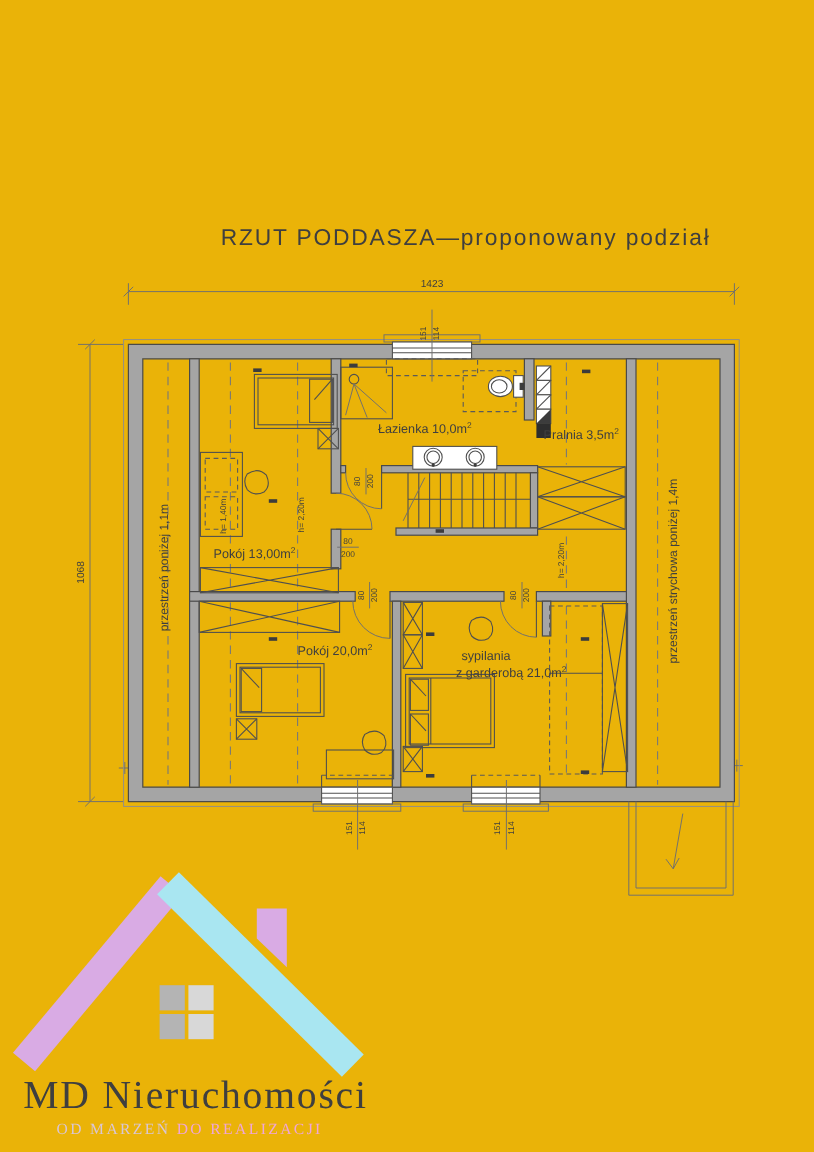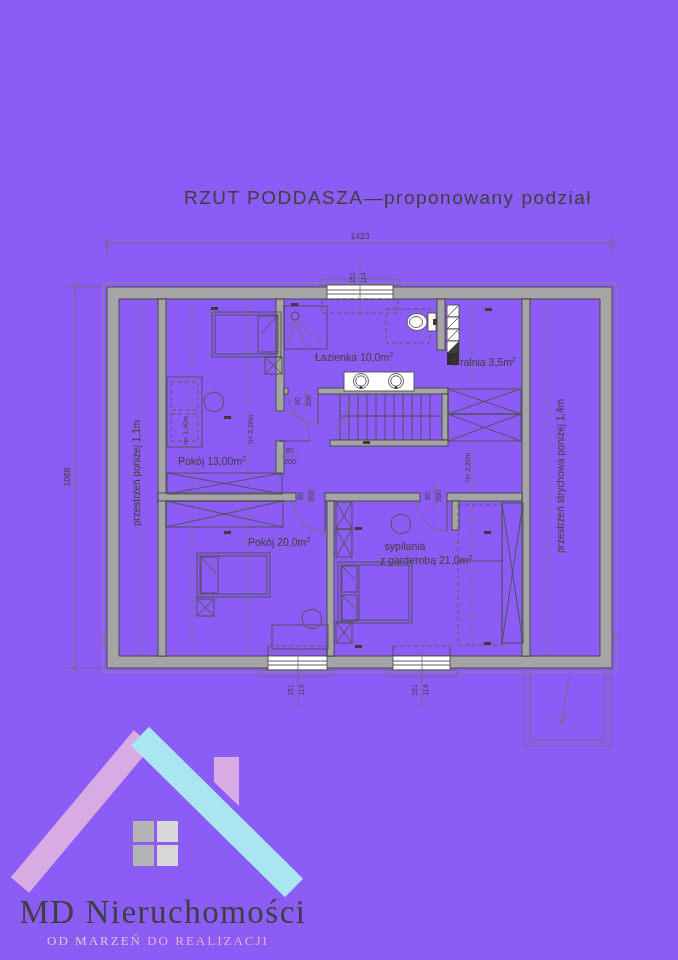--- a/index.html
+++ b/index.html
@@ -1,16 +1,16 @@
 <!DOCTYPE html>
 <html><head>
 <meta charset="utf-8">
 <style>
   html,body{margin:0;padding:0;background:#ffffff;}
-  #canvas{position:relative;width:678px;height:960px;background:#8b5cf6;overflow:hidden;
+  #canvas{position:relative;width:678px;height:960px;background:#eab308;overflow:hidden;
           font-family:"Liberation Sans",sans-serif;}
   svg{position:absolute;left:0;top:0;}
   text{fill:#3f3f3f;}
   .thin{stroke:#6f6f6f;stroke-width:0.8;fill:none;}
   .fix{stroke:#4f4f4f;stroke-width:0.9;fill:none;}
   .fixw{stroke:#4f4f4f;stroke-width:0.9;fill:#ffffff;}
   .dash{stroke:#787878;stroke-width:0.9;fill:none;stroke-dasharray:7 5;}
   .dash2{stroke:#5a5a5a;stroke-width:0.9;fill:none;stroke-dasharray:4 3;}
   .wall{fill:#a5a5a5;stroke:#4a4a4a;stroke-width:1;}
   .lbl{font-size:10.5px;}

